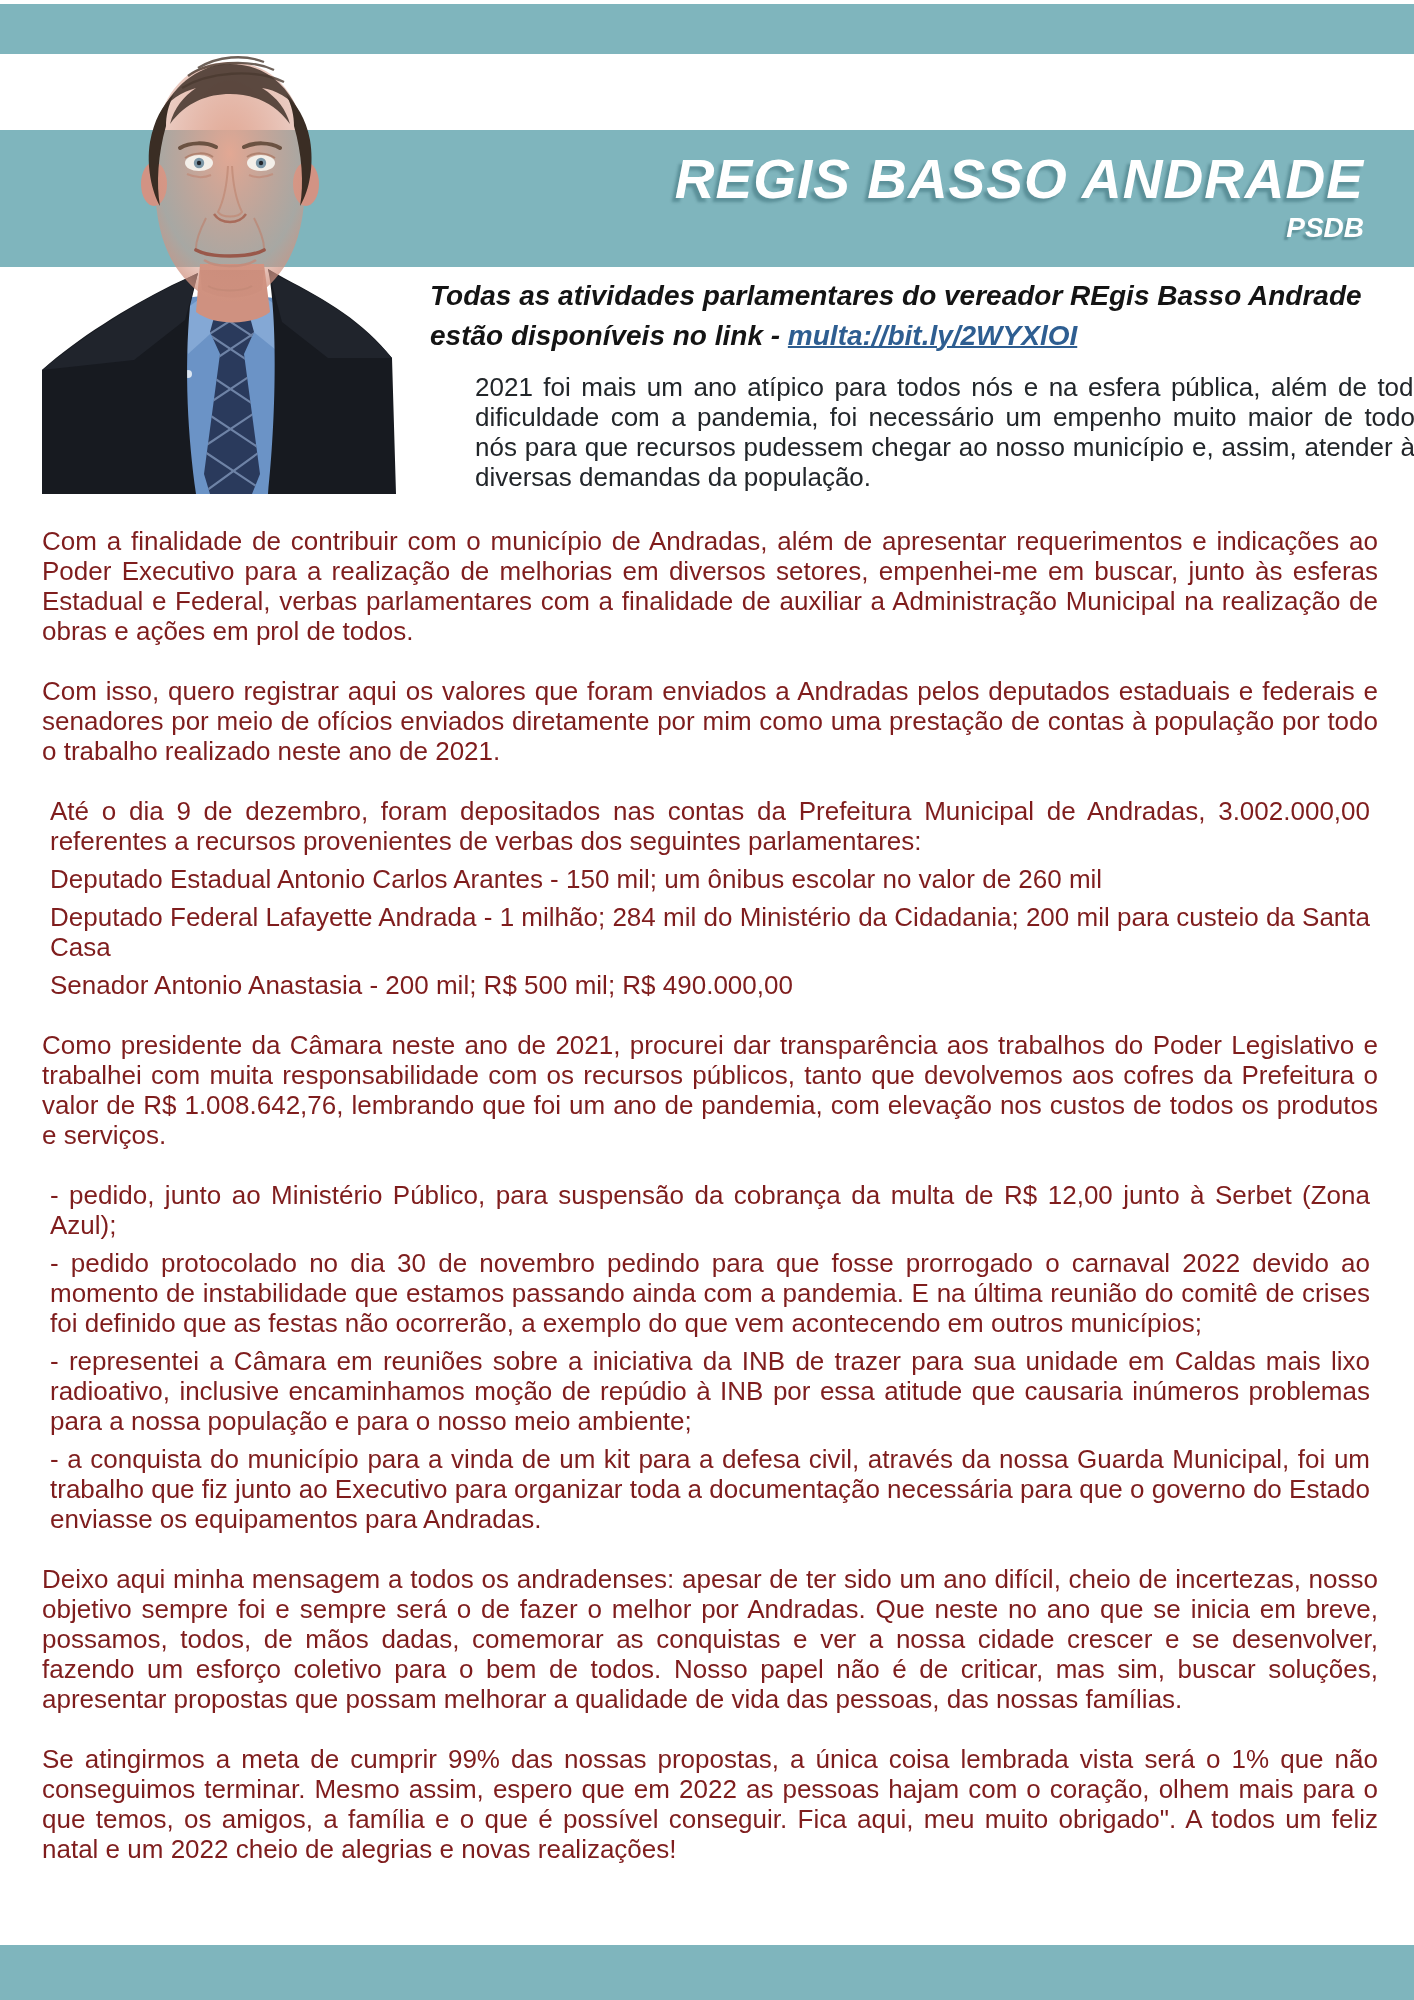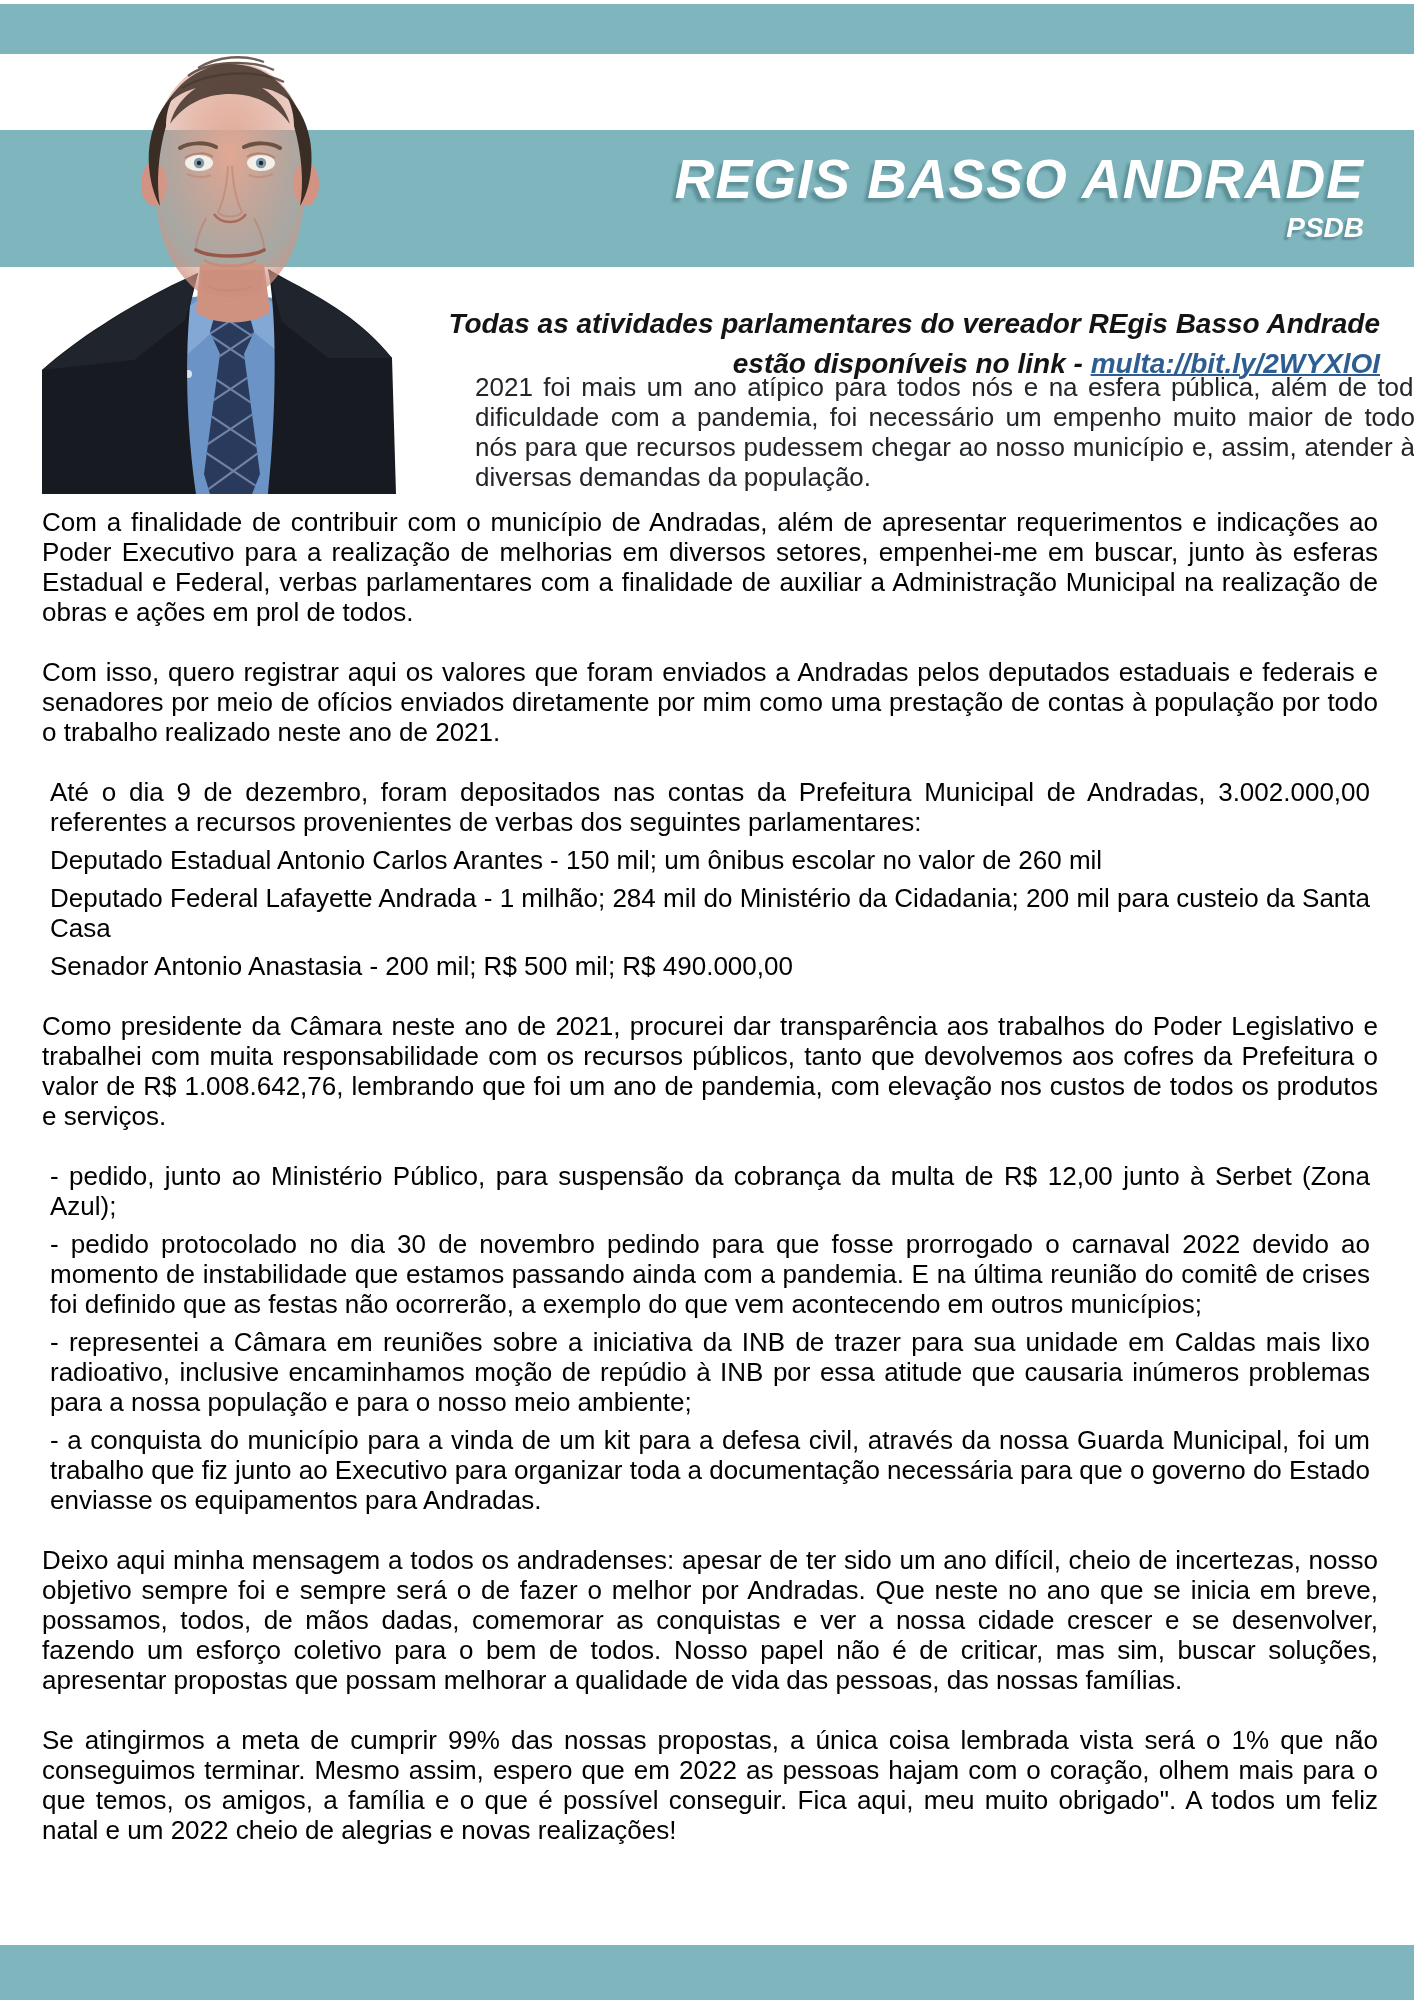--- a/index.html
+++ b/index.html
@@ -31,42 +31,42 @@
   .banner-party{
     font-size:28px;line-height:40px;
     text-shadow:-3px 3px 2px rgba(10,60,70,0.30);
   }
 
   
   .portrait{position:absolute;left:38px;top:54px;width:362px;height:440px;}
 
   
   .intro-heading{
-    position:absolute;left:430px;top:304px;width:950px;
-    text-align:right;color:#141414;
+    position:absolute;left:430px;top:276px;width:950px;
+    text-align:left;color:#141414;
     font-weight:bold;font-style:italic;
     font-size:28px;line-height:40px;
   }
   .intro-link{
     color:#2e5e91;text-decoration:underline;
     text-decoration-thickness:2px;
   }
 
   
   .lead{
     position:absolute;left:427px;top:372px;width:953px;
     font-size:26px;line-height:30px;color:#22262a;
     text-align:justify;
     margin-left:48px;
   }
 
   
   .main{
-    position:absolute;left:42px;top:507px;width:1336px;
-    font-size:26px;line-height:30px;color:#000000;
+    position:absolute;left:42px;top:526px;width:1336px;
+    font-size:26px;line-height:30px;color:#7f1d1d;
     text-align:justify;
   }
   .main p{margin:0 0 30px 0;}
   .main .block{margin:0 0 30px 0;}
   .main .line{margin:8px;}
 </style>
 </head>
 <body>
 
 <div class="page">

